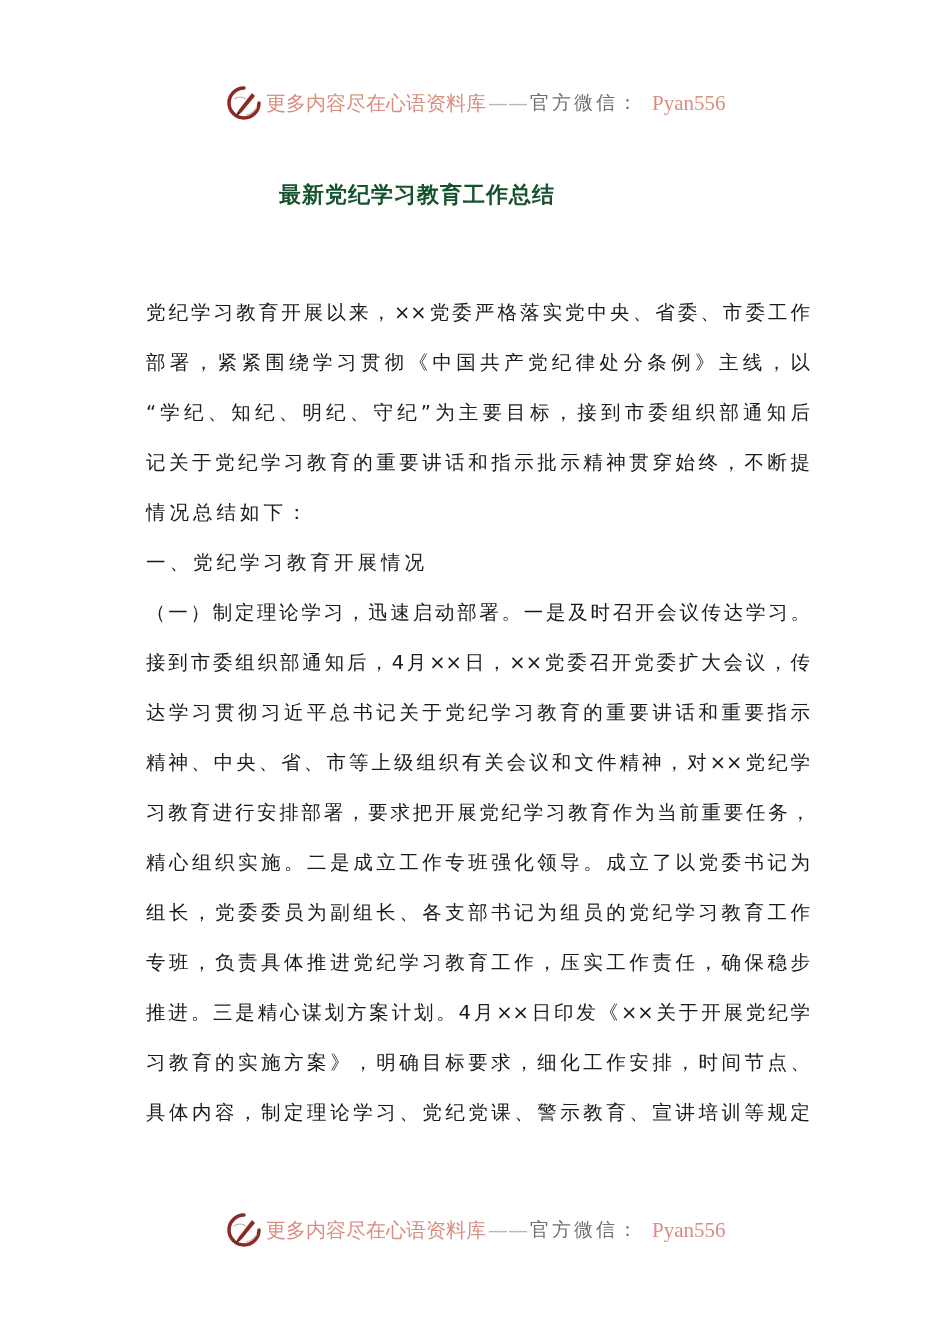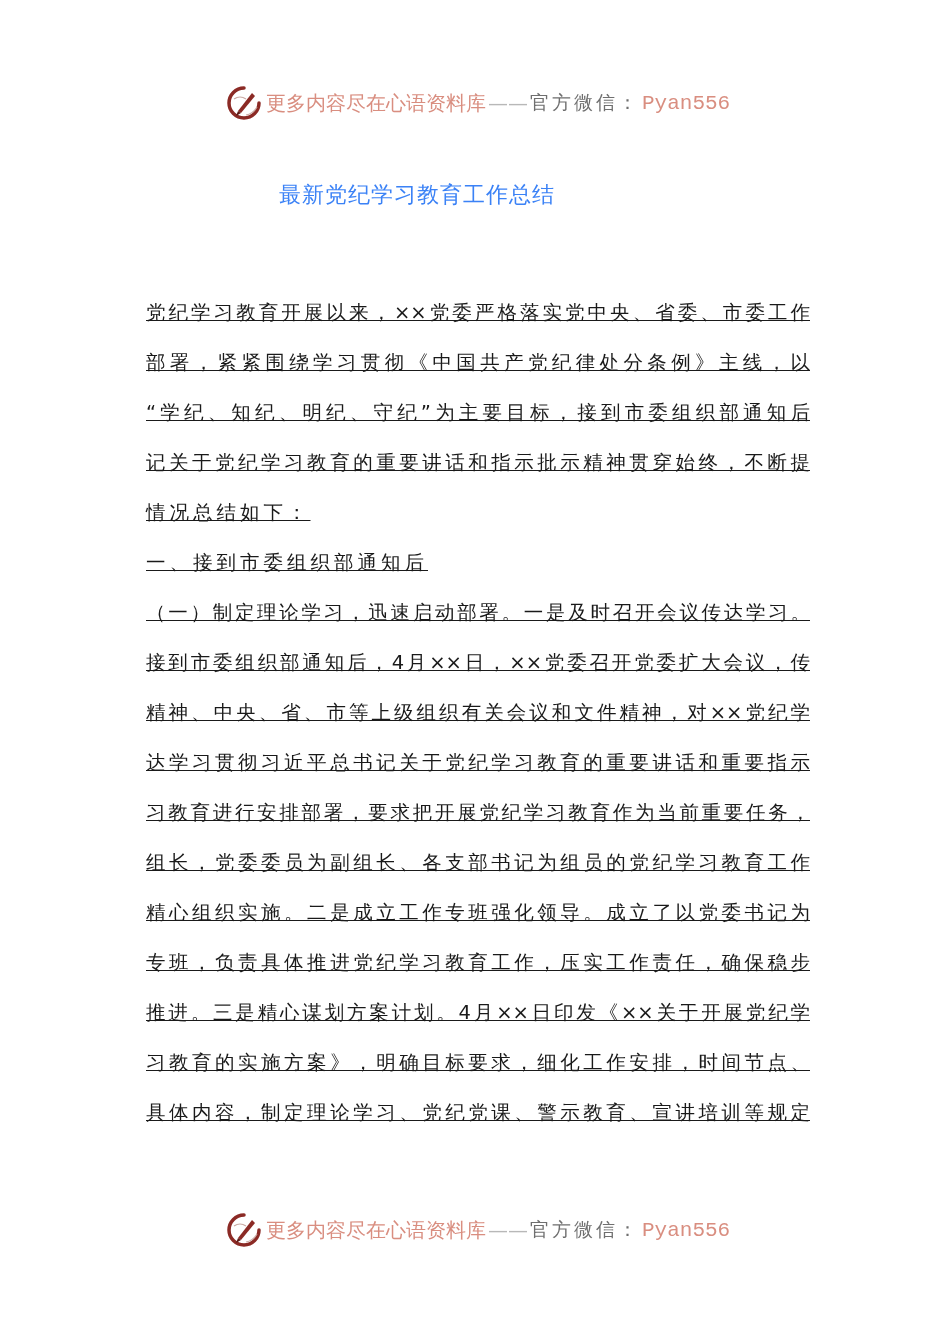--- a/index.html
+++ b/index.html
@@ -44,43 +44,42 @@
       font-family: "DejaVu Sans", sans-serif;
       margin: 0 2px;
     }
     .wm-label {
       font-family: Liberation Sans, sans-serif;
       font-size: 19px;
       color: #6f6f6f;
       letter-spacing: 3px;
     }
     .wm-id {
-      font-family: Liberation Mono, monospace;
+      font-family: Liberation Serif, serif;
       font-size: 21px;
       color: #d98e80;
-      margin-left: 2px;
+      margin-left: 12px;
     }
     .doc-title {
       position: absolute;
       top: 180px;
       left: 0;
       width: 834px;
       text-align: center;
       font-family: "DejaVu Sans", sans-serif;
-      font-weight: normal;
+      font-weight: bold;
       font-size: 22px;
       letter-spacing: 1px;
-      color: #3b82f6;
+      color: #14532d;
     }
     .body-text {
       position: absolute;
       top: 292px;
       left: 146px;
       width: 664px;
-      text-decoration: underline;
     }
     .line {
       height: 50px;
       line-height: 42px;
       font-size: 19.5px;
       white-space: nowrap;
       text-align: justify;
       text-align-last: justify;
       letter-spacing: 0;
       color: #1a1a1a;
@@ -112,28 +111,28 @@
 </div>
 
 <div class="doc-title">最新党纪学习教育工作总结</div>
 
 <div class="body-text">
   <div class="line">党纪学习教育开展以来，××党委严格落实党中央、省委、市委工作</div>
   <div class="line">部署，紧紧围绕学习贯彻《中国共产党纪律处分条例》主线，以</div>
   <div class="line">“学纪、知纪、明纪、守纪”为主要目标，接到市委组织部通知后</div>
   <div class="line">记关于党纪学习教育的重要讲话和指示批示精神贯穿始终，不断提</div>
   <div class="line short">情况总结如下：</div>
-  <div class="line heading">一、接到市委组织部通知后</div>
+  <div class="line heading">一、党纪学习教育开展情况</div>
   <div class="line">（一）制定理论学习，迅速启动部署。一是及时召开会议传达学习。</div>
   <div class="line">接到市委组织部通知后，4月××日，××党委召开党委扩大会议，传</div>
+  <div class="line">达学习贯彻习近平总书记关于党纪学习教育的重要讲话和重要指示</div>
   <div class="line">精神、中央、省、市等上级组织有关会议和文件精神，对××党纪学</div>
-  <div class="line">达学习贯彻习近平总书记关于党纪学习教育的重要讲话和重要指示</div>
   <div class="line">习教育进行安排部署，要求把开展党纪学习教育作为当前重要任务，</div>
+  <div class="line">精心组织实施。二是成立工作专班强化领导。成立了以党委书记为</div>
   <div class="line">组长，党委委员为副组长、各支部书记为组员的党纪学习教育工作</div>
-  <div class="line">精心组织实施。二是成立工作专班强化领导。成立了以党委书记为</div>
   <div class="line">专班，负责具体推进党纪学习教育工作，压实工作责任，确保稳步</div>
   <div class="line">推进。三是精心谋划方案计划。4月××日印发《××关于开展党纪学</div>
   <div class="line">习教育的实施方案》，明确目标要求，细化工作安排，时间节点、</div>
   <div class="line">具体内容，制定理论学习、党纪党课、警示教育、宣讲培训等规定</div>
 </div>
 
 <div class="watermark bottom">
   <svg class="wm-logo" viewBox="0 0 36 36">
     <path d="M18 3 A15 15 0 1 0 33 18" fill="none" stroke="#8b2a25" stroke-width="3.5" stroke-linecap="round"></path>
     <path d="M12 26 L26 8 L29 11 L15 28 Z" fill="#8b2a25"></path>

